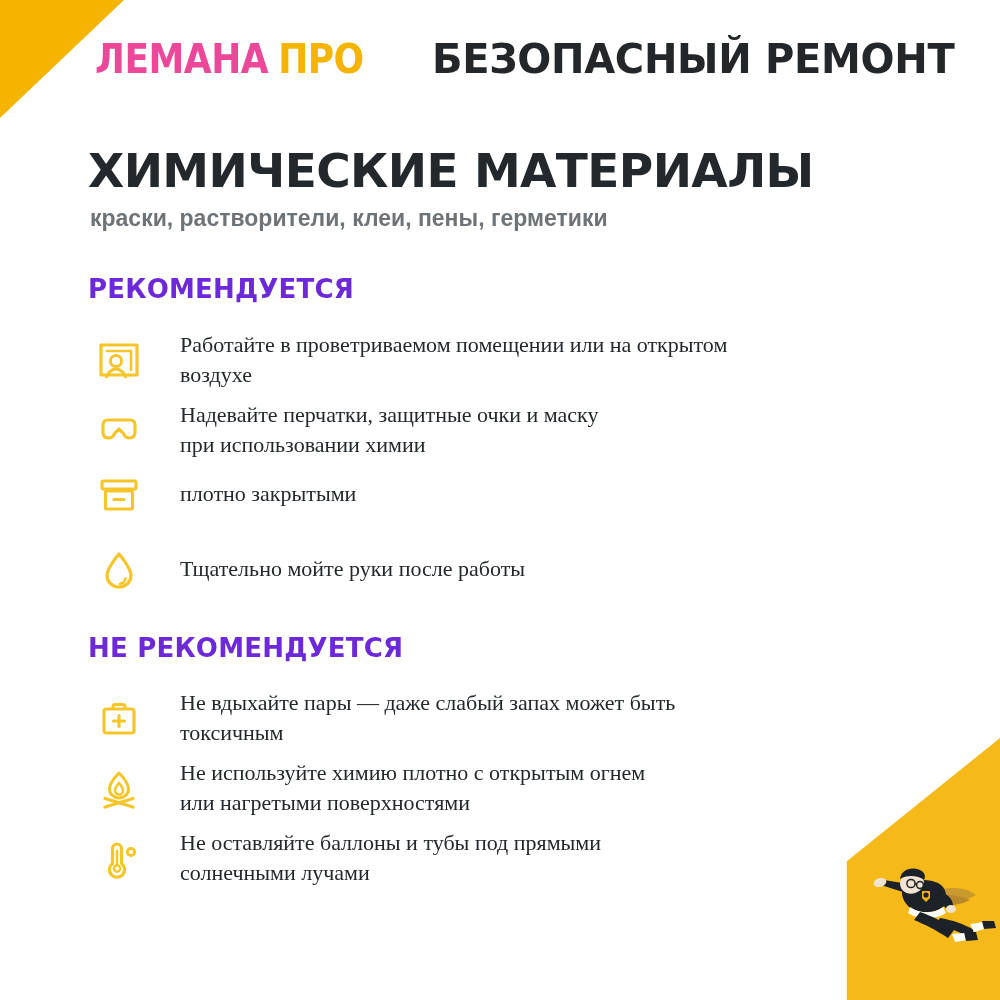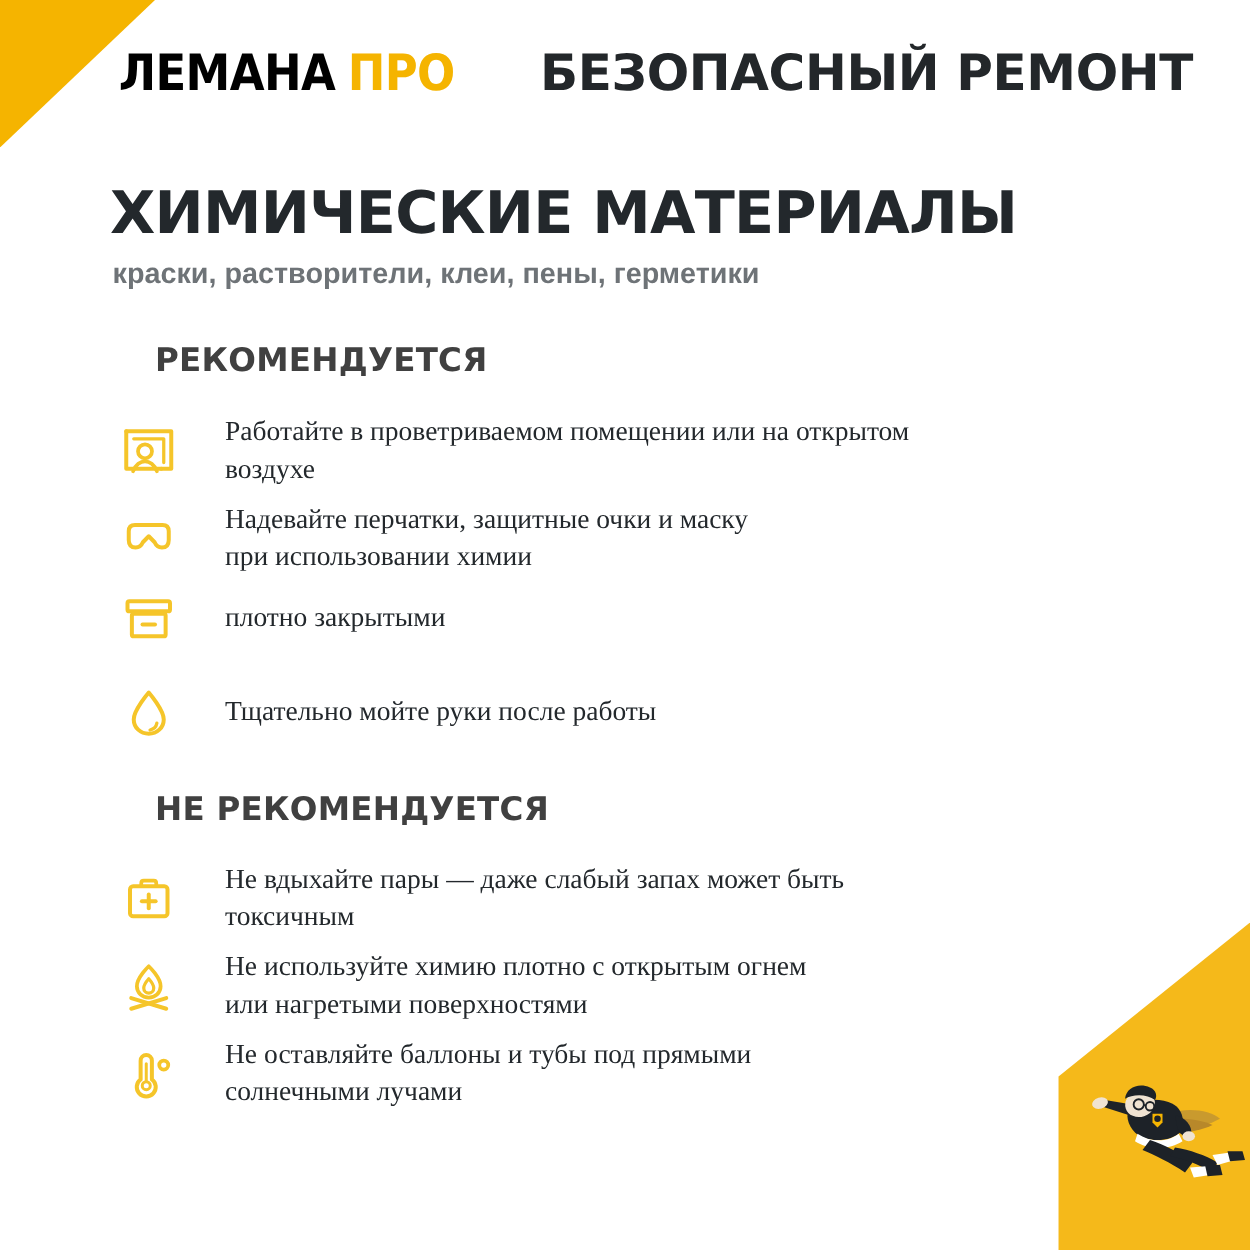--- a/index.html
+++ b/index.html
@@ -26,21 +26,21 @@
 
   
   .header{position:absolute;left:0;top:34px;width:1000px;height:60px;}
   .logo{
     position:absolute;left:95px;top:2px;
     font-size:40px;font-weight:bold;letter-spacing:-0.5px;
     font-family:"DejaVu Sans","Liberation Sans",sans-serif;
     font-stretch:condensed;
     line-height:46px;white-space:nowrap;
   }
-  .logo .lemana{color:#000000;}
+  .logo .lemana{color:#ec4899;}
   .logo .pro{color:#f5b400;margin-left:10px;text-align:right;}
   .header-title{
     position:absolute;left:432px;top:2px;
     font-size:40px;font-weight:bold;color:#23272a;
     letter-spacing:-0.3px;line-height:46px;white-space:nowrap;
     font-family:"DejaVu Sans","Liberation Sans",sans-serif;
   }
 
   
   .main-title{
@@ -51,24 +51,23 @@
   }
   .subtitle{
     position:absolute;left:90px;top:204px;
     font-size:23px;color:#6e7377;font-weight:700;
     line-height:28px;white-space:nowrap;
   }
 
   
   .section-heading{
     position:absolute;left:88px;
-    font-size:26px;font-weight:bold;color:#404040;
+    font-size:26px;font-weight:bold;color:#6d28d9;
     letter-spacing:0.2px;line-height:30px;white-space:nowrap;
     font-family:"DejaVu Sans","Liberation Sans",sans-serif;
-    margin-left:36px;
   }
   #heading-rec{top:274px;}
   #heading-notrec{top:633px;}
 
   
   .row{position:absolute;left:88px;width:820px;display:flex;align-items:center;font-family:Liberation Serif, serif;}
   .row .ico{width:62px;flex:0 0 62px;display:flex;justify-content:center;padding-top:2px;}
   .row .txt{
     padding-left:30px;
     font-size:22px;color:#23282c;line-height:30px;font-weight:400;

